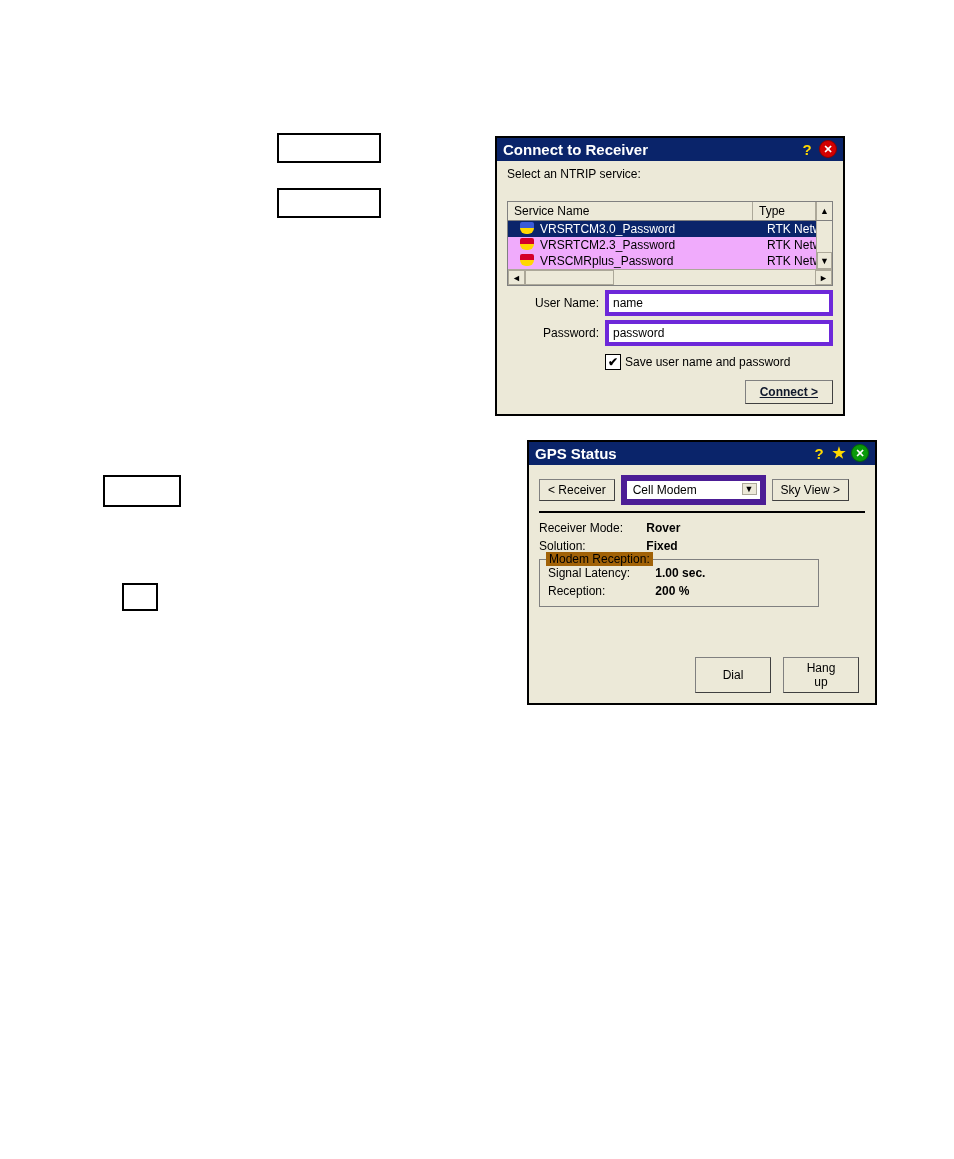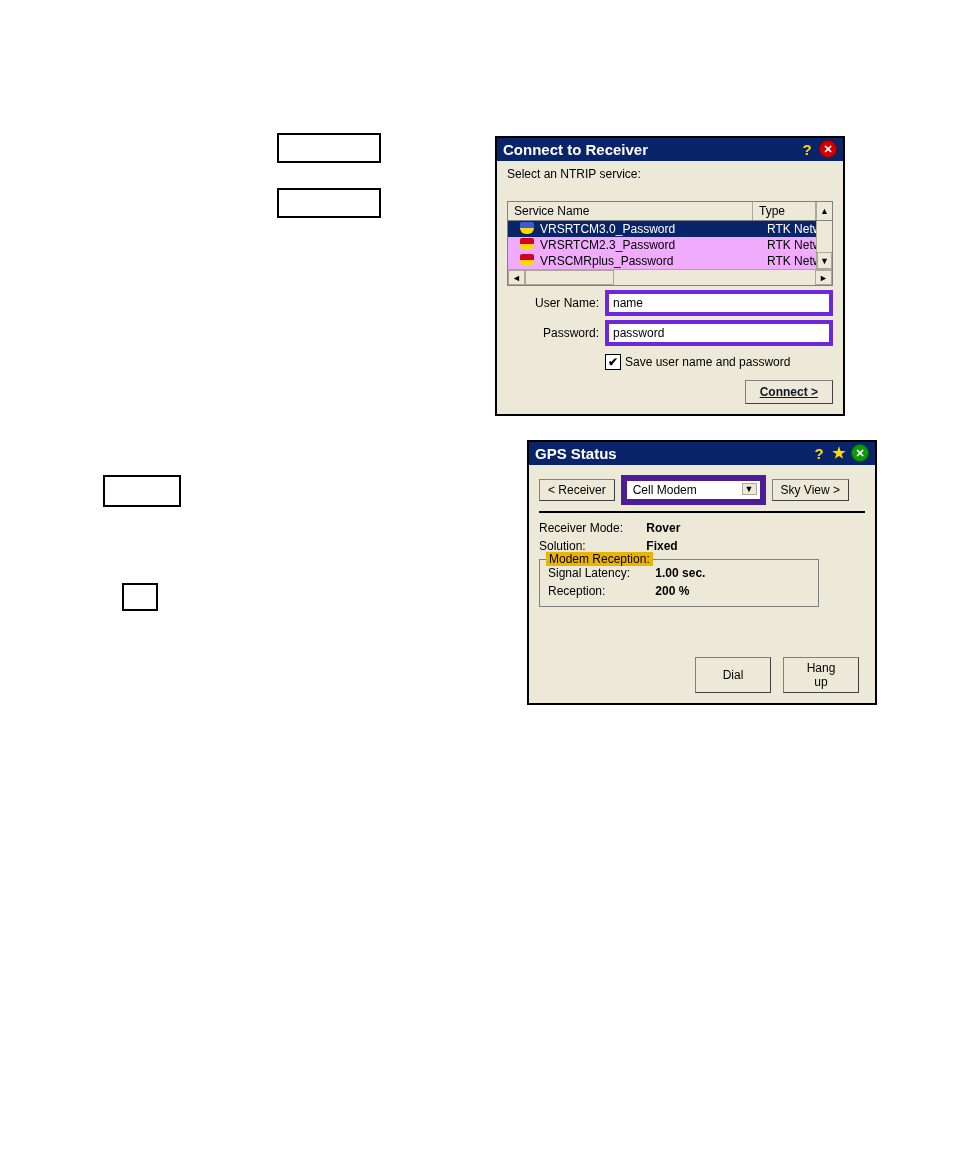--- a/index.html
+++ b/index.html
@@ -300,21 +300,21 @@
     margin-top: 6px;
     padding: 6px 8px 8px 8px;
     position: relative;
     width: 280px;
     box-sizing: border-box;
   }
   .fieldset-legend {
     position: absolute;
     top: -8px;
     left: 6px;
-    background: #eab308;
+    background: #a16207;
     padding: 0 3px;
     font-size: 12px;
     text-align: right;
   }
   .btn-row {
     display: flex;
     justify-content: flex-end;
     gap: 12px;
     margin-top: 50px;
     padding-right: 6px;

